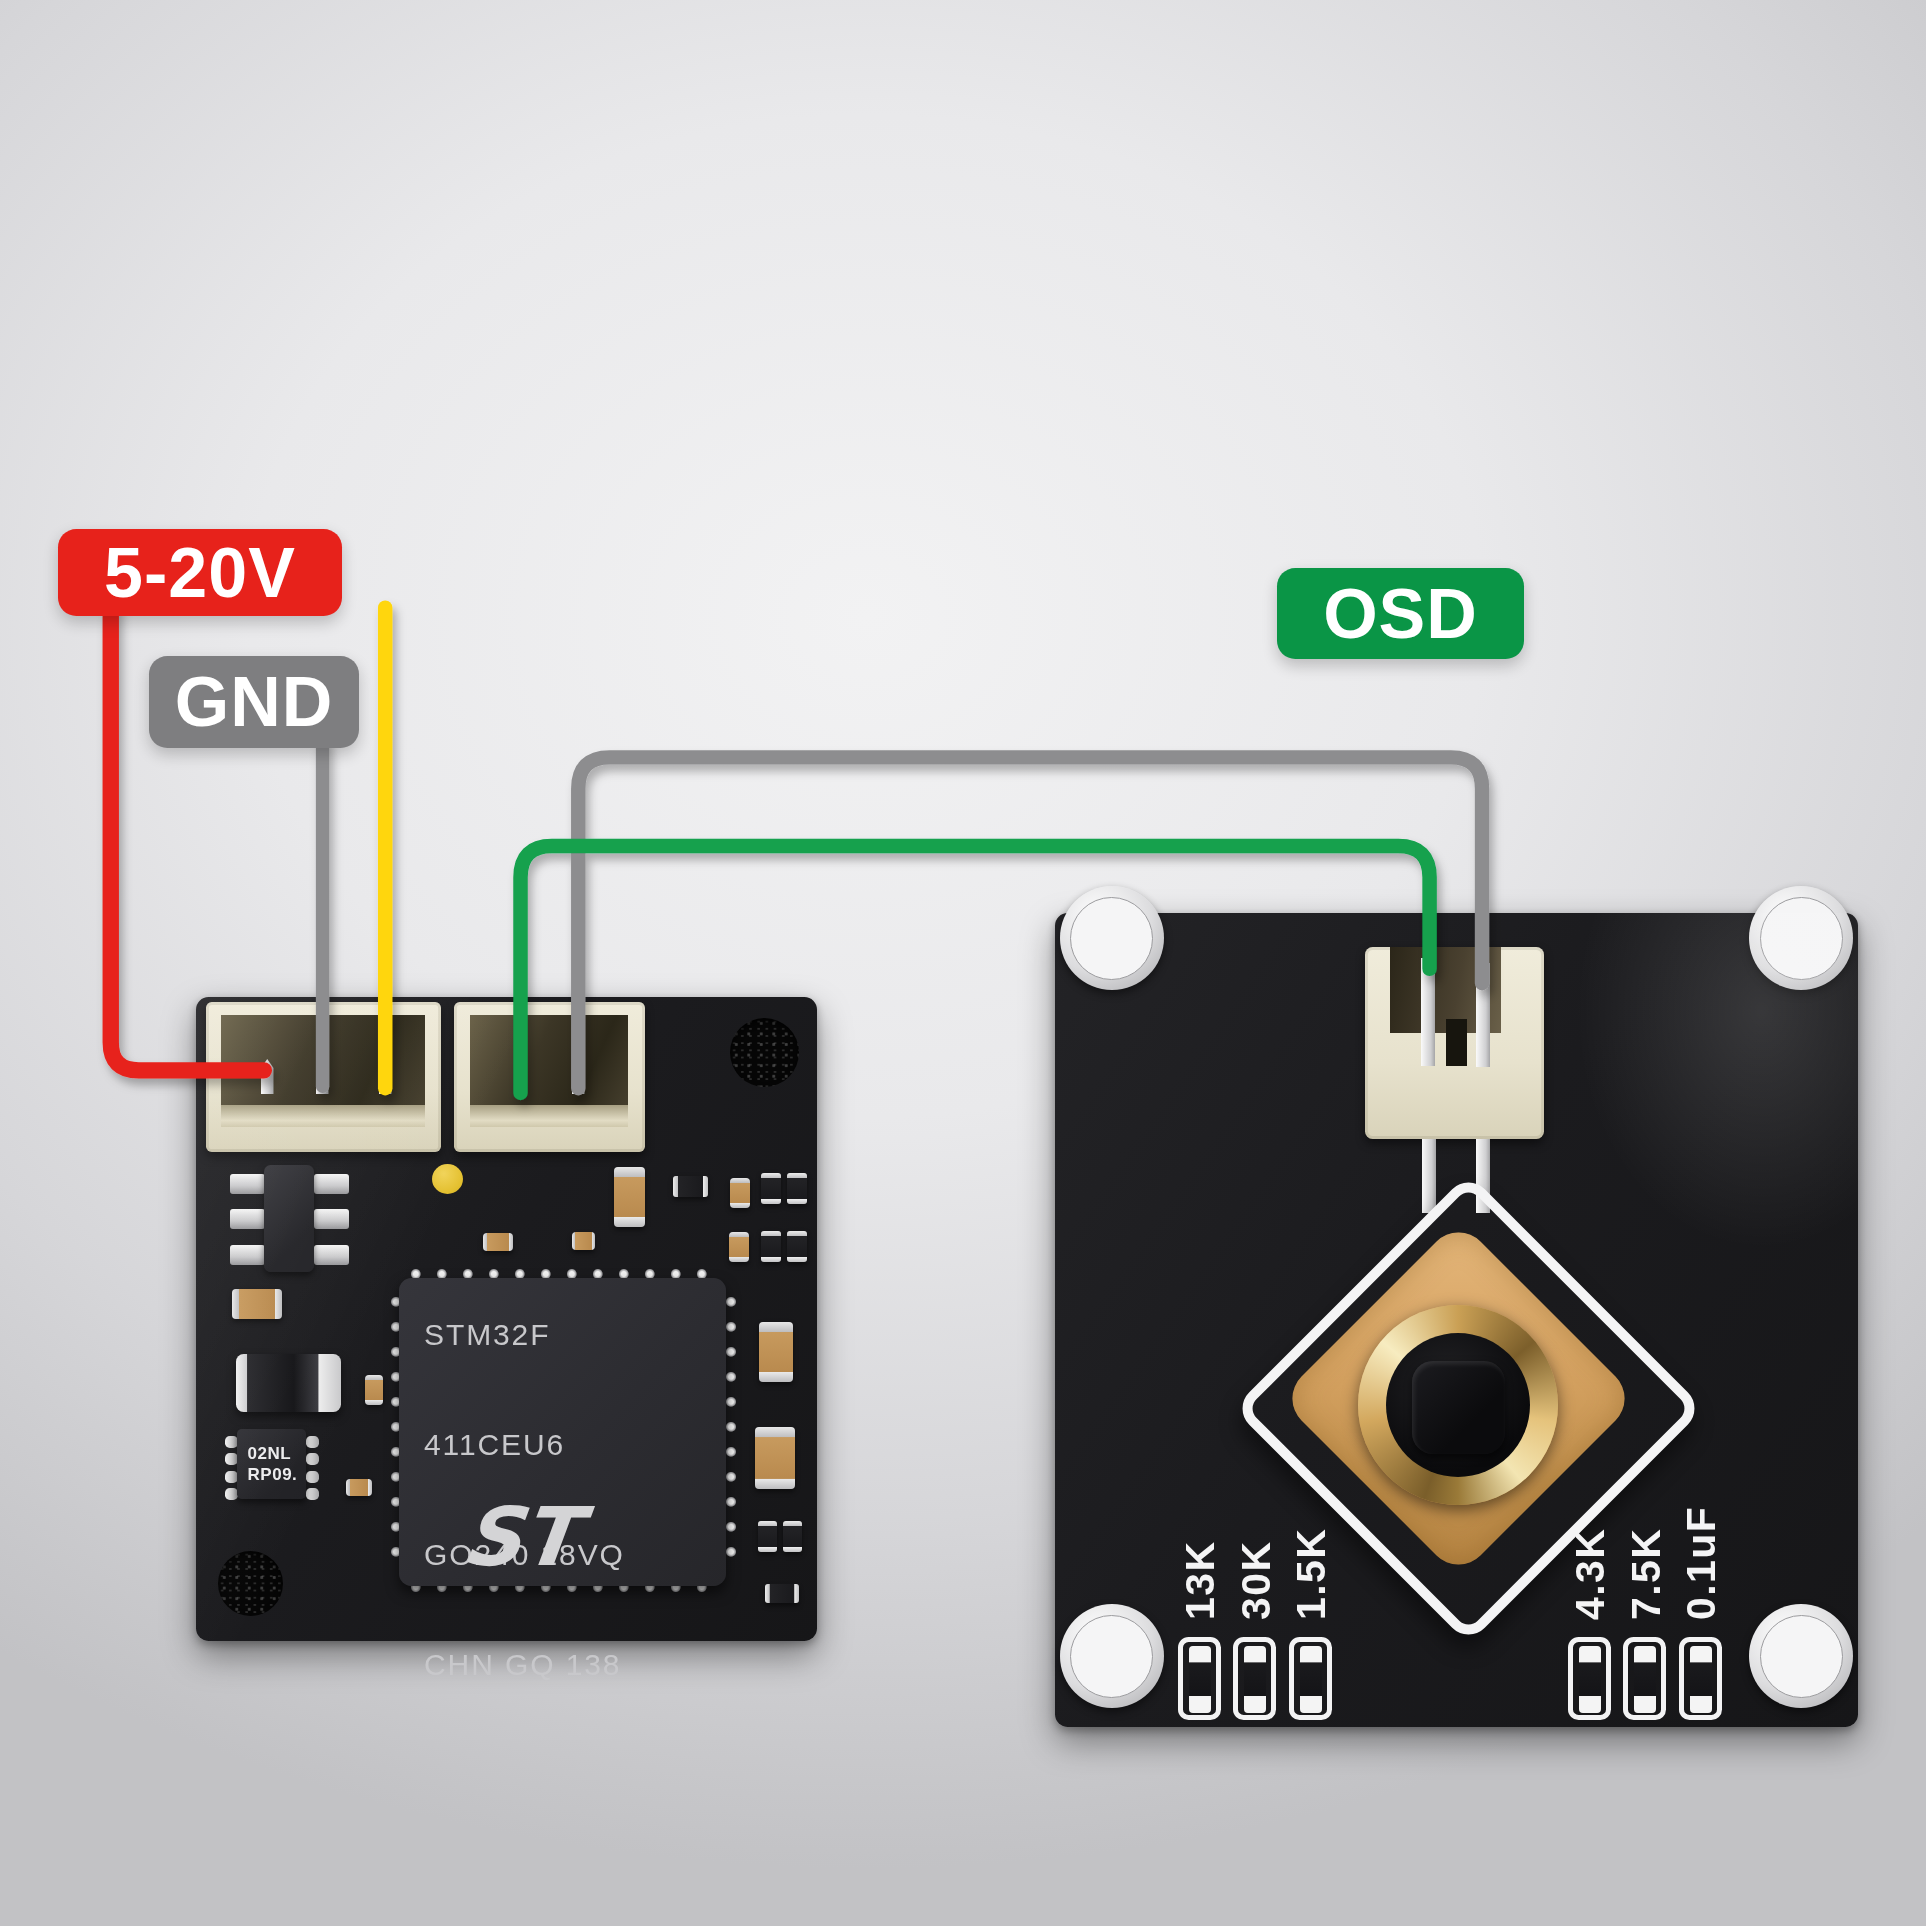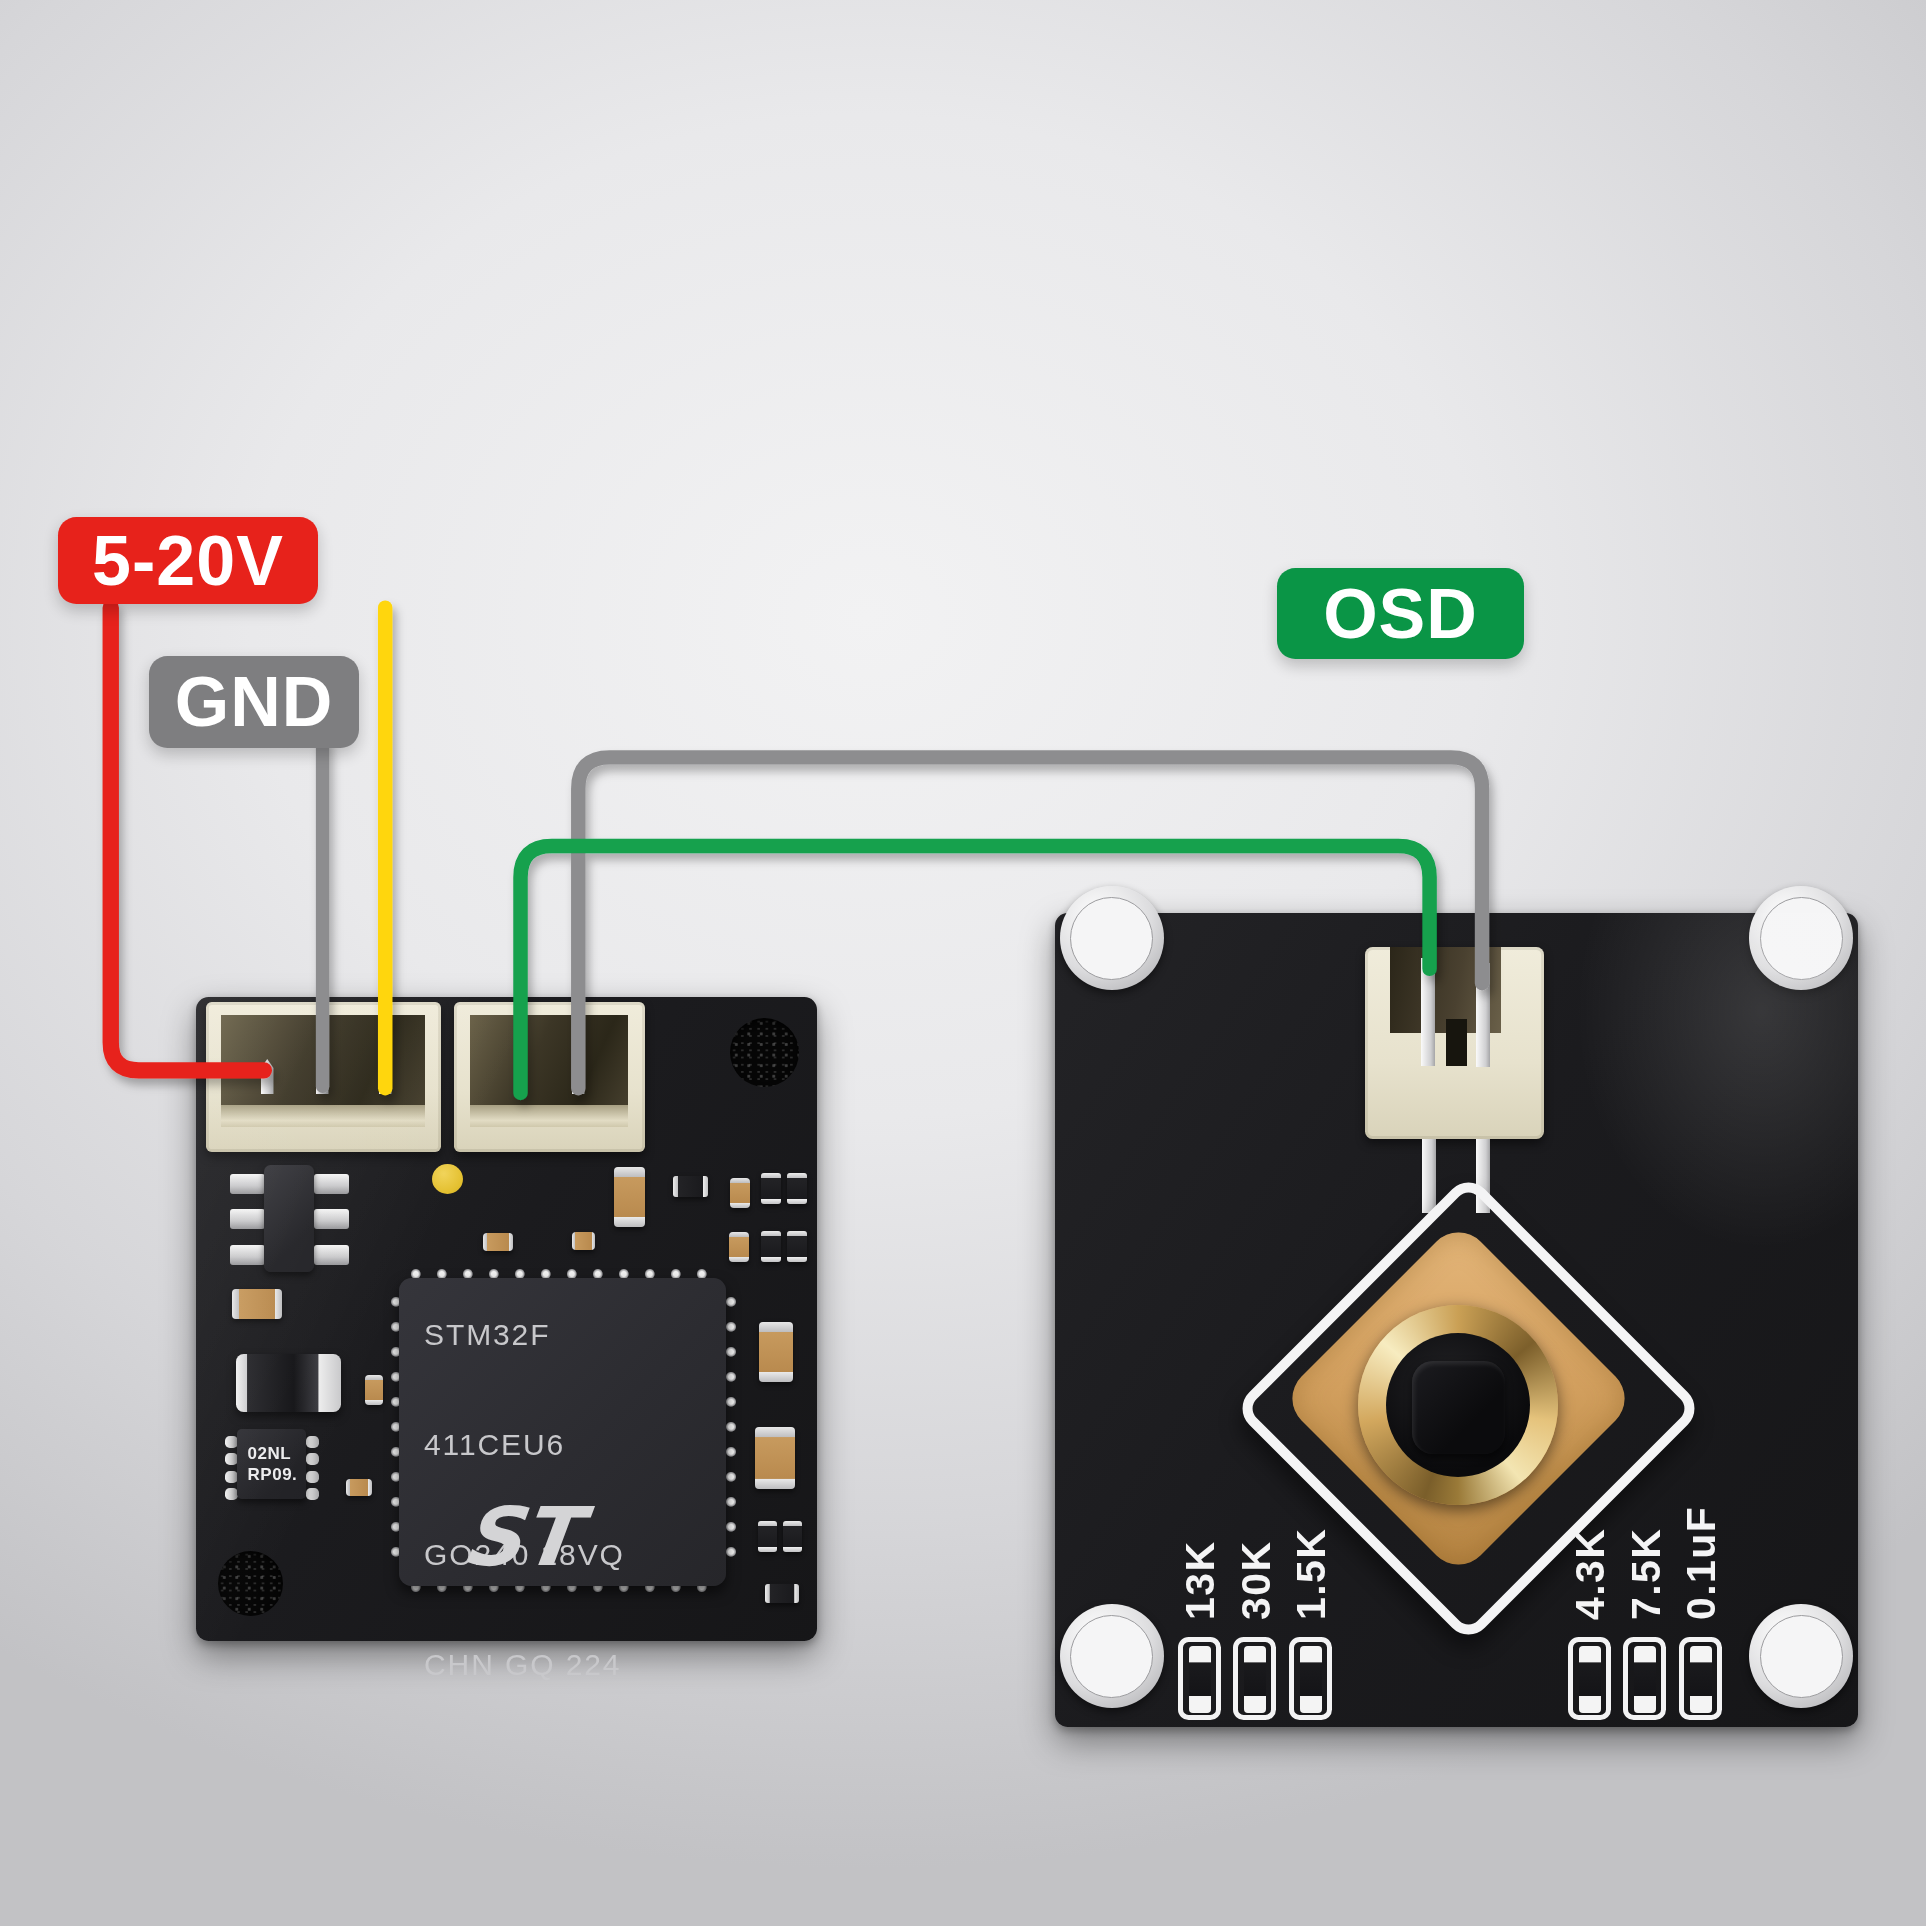--- a/index.html
+++ b/index.html
@@ -8,21 +8,21 @@
     background:radial-gradient(ellipse 1541px 1252px at 45% 32%, #f2f2f3 0%, #e9e9eb 40%, #d6d6d9 72%, #c2c2c5 100%);}
   
   #title{position:absolute;top:82px;left:50%;transform:translateX(-50%);
     font-family:"DejaVu Sans",sans-serif;font-weight:bold;font-size:129px;letter-spacing:-1px;
     color:#568fb2;-webkit-text-stroke:3.4px #568fb2;white-space:nowrap;z-index:5;
     text-shadow:-3.9px 14.4px 16.4px rgba(12,14,18,0.70), 0 4.8px 5.8px rgba(12,14,18,0.38);}
   
   .tag{position:absolute;display:flex;align-items:center;justify-content:center;
     color:#ffffff;font-weight:bold;font-size:70px;letter-spacing:1px;border-radius:18.3px;
     z-index:6;box-shadow:0 6.7px 14.4px rgba(0,0,0,0.20);}
-  #tag-power{left:58px;top:517px;width:260px;height:87px;background:#e7221b;justify-content:center;}
+  #tag-power{left:58px;top:529px;width:284px;height:87px;background:#e7221b;justify-content:center;}
   #tag-video{left:362px;top:529px;width:253px;height:87px;background:#ffd40a;}
   #tag-gnd{left:149px;top:656px;width:210px;height:92px;background:#7e7e80;}
   #tag-osd{left:1277px;top:568px;width:247px;height:91px;background:#0a9546;}
   
   #wires{position:absolute;inset:0;z-index:4;}
   
   .board{position:absolute;background:linear-gradient(125deg,#232326 0%,#1b1b1e 45%,#161618 100%);
     border-radius:12.5px;z-index:2;box-shadow:0 14.4px 34px rgba(0,0,0,0.40),0 3.9px 8.7px rgba(0,0,0,0.28);}
   .sheen{position:absolute;inset:0;border-radius:12.5px;pointer-events:none;
     background:linear-gradient(115deg,rgba(255,255,255,0.07) 0%,transparent 38%);}
@@ -167,21 +167,21 @@
     </div>
 
     <div class="pinstrip-h" style="left:214px;top:271px;width:312px;"></div>
     <div class="pinstrip-h" style="left:214px;top:584px;width:312px;"></div>
     <div class="pinstrip-v" style="left:194px;top:299px;height:275px;"></div>
     <div class="pinstrip-v" style="left:529px;top:299px;height:275px;"></div>
     <div id="mcu">
       <div id="mcu-text"><span>STM32F</span><br>
 <span>411CEU6</span><br>
 <span>GO240 18VQ</span><br>
-<span>CHN GQ 224</span></div>
+<span>CHN GQ 138</span></div>
       <div id="st-logo">ST</div>
     </div>
     <div class="sheen"></div>
   </div>
 
   <div id="board-right" class="board">
 
     <div class="hole" style="left:4.8px;top:-27px;">
         <div class="hole-in"></div>
       </div>

